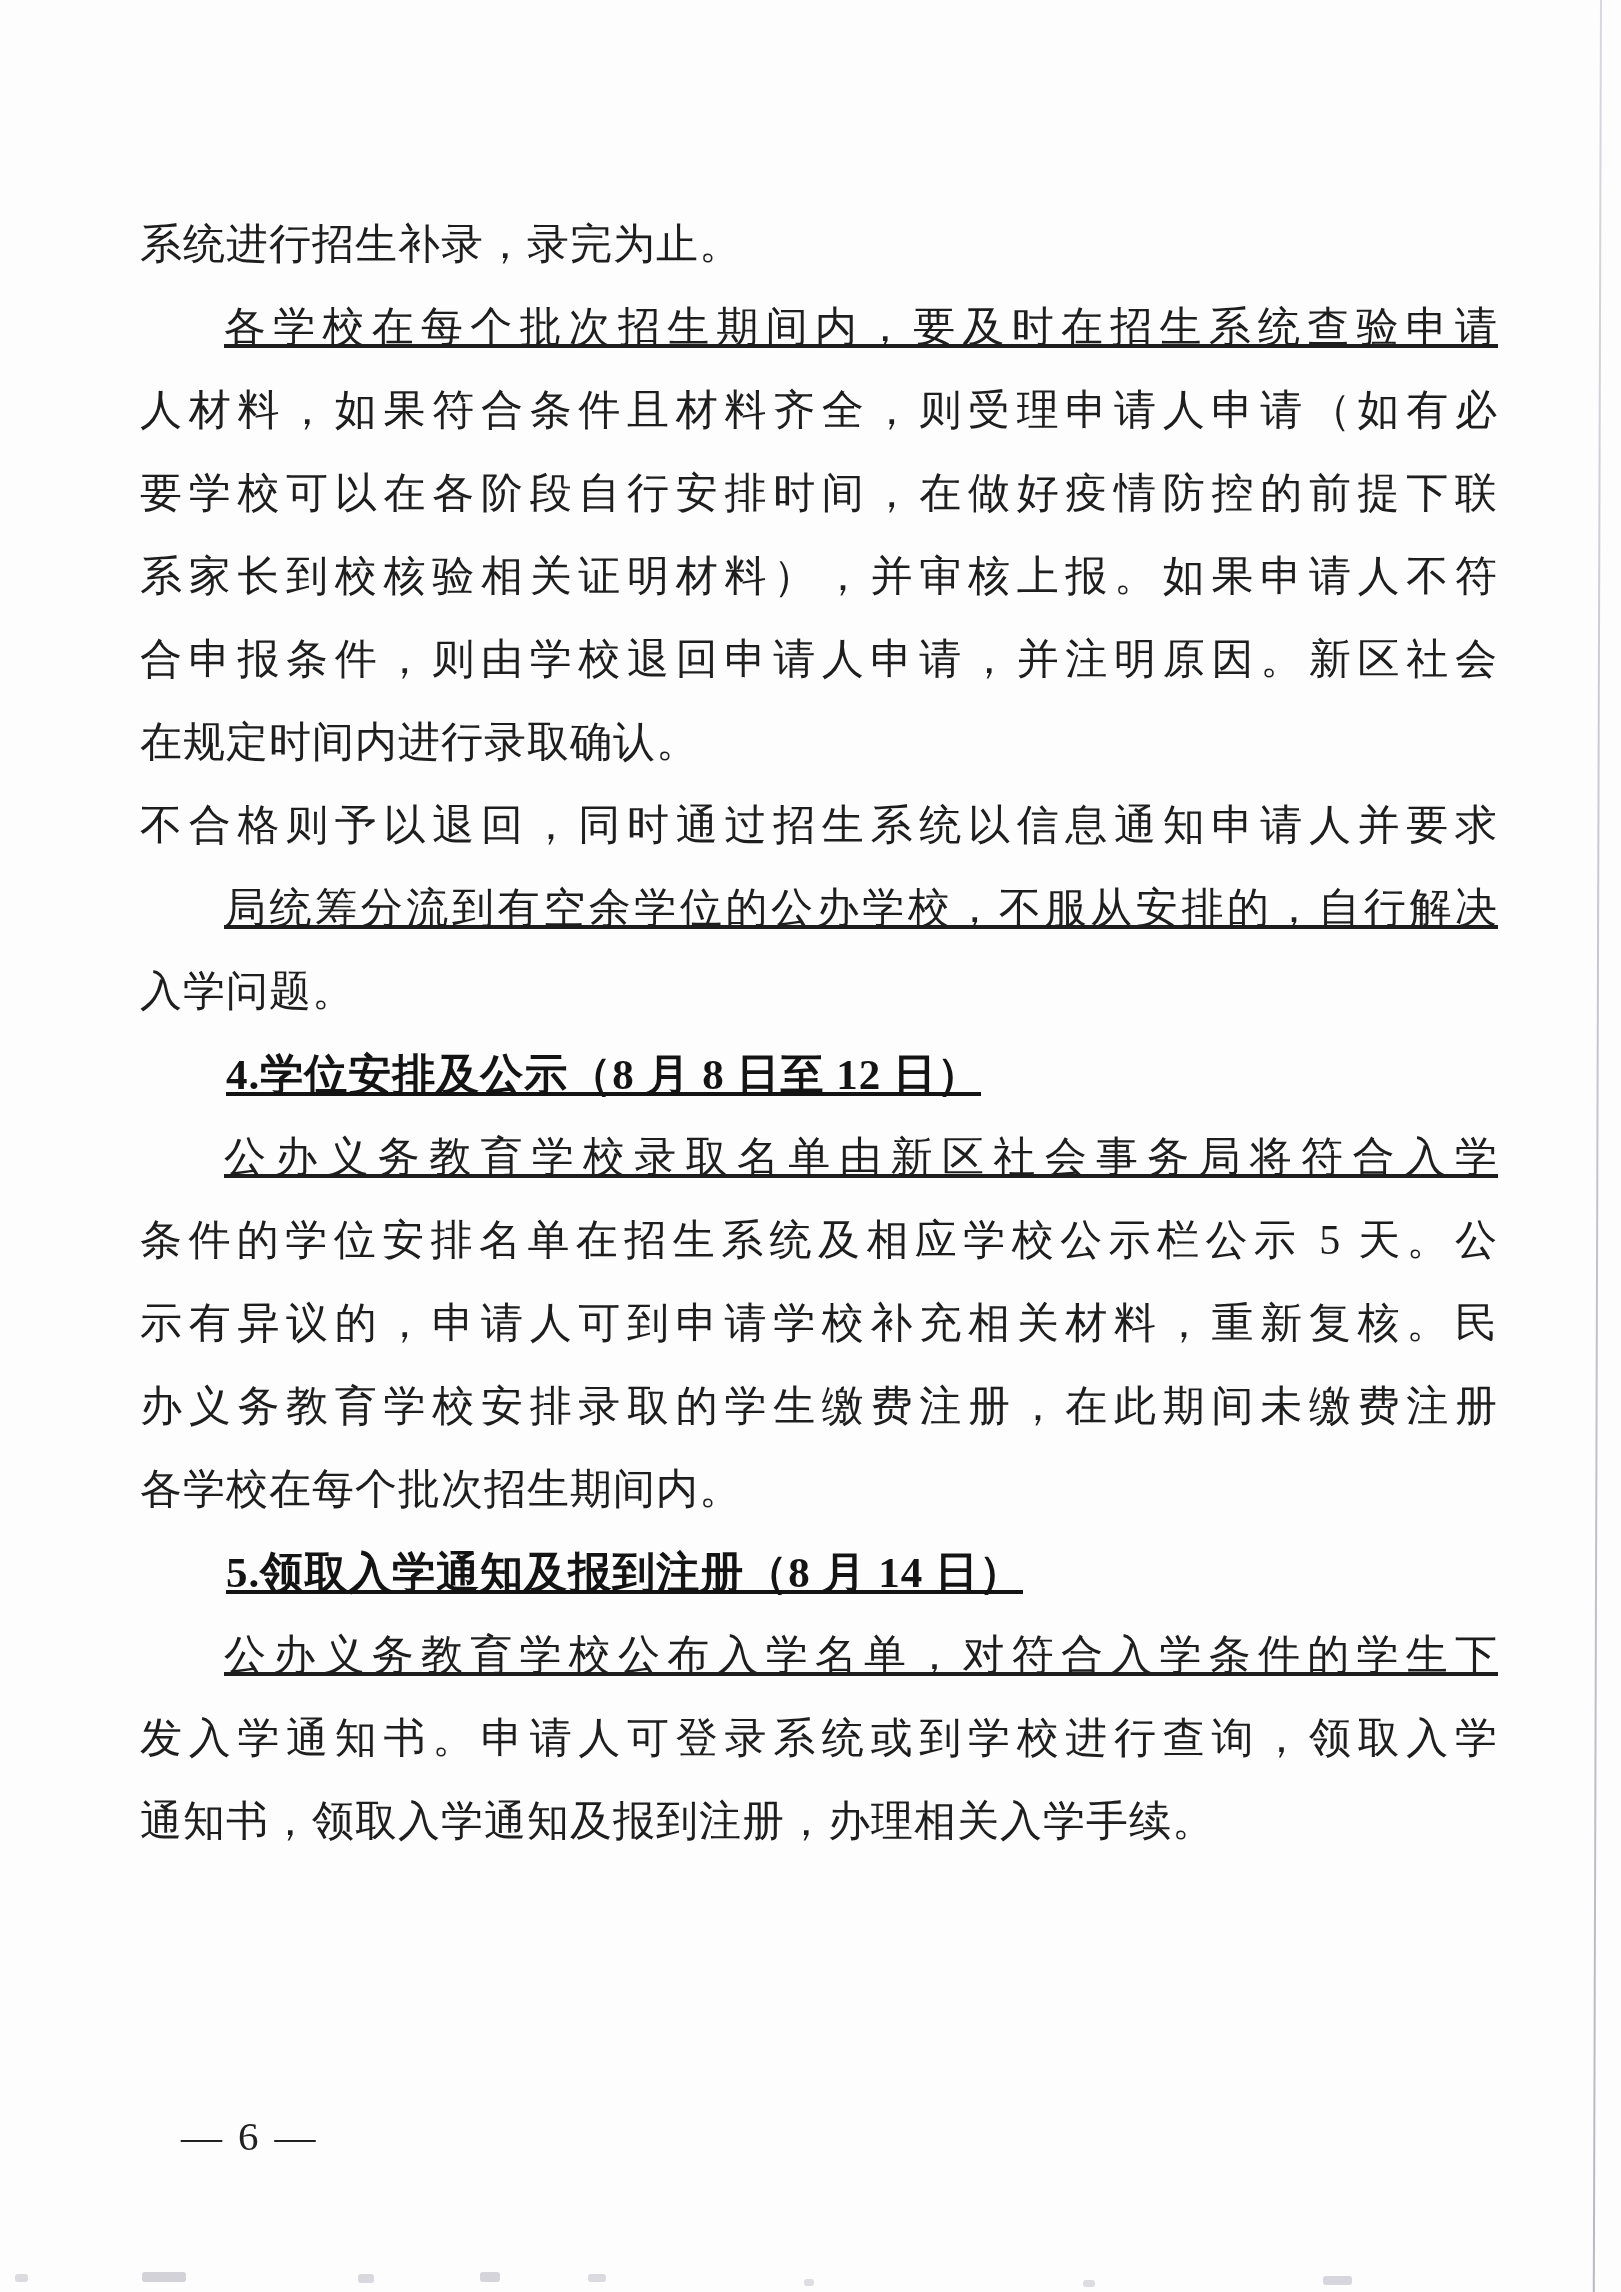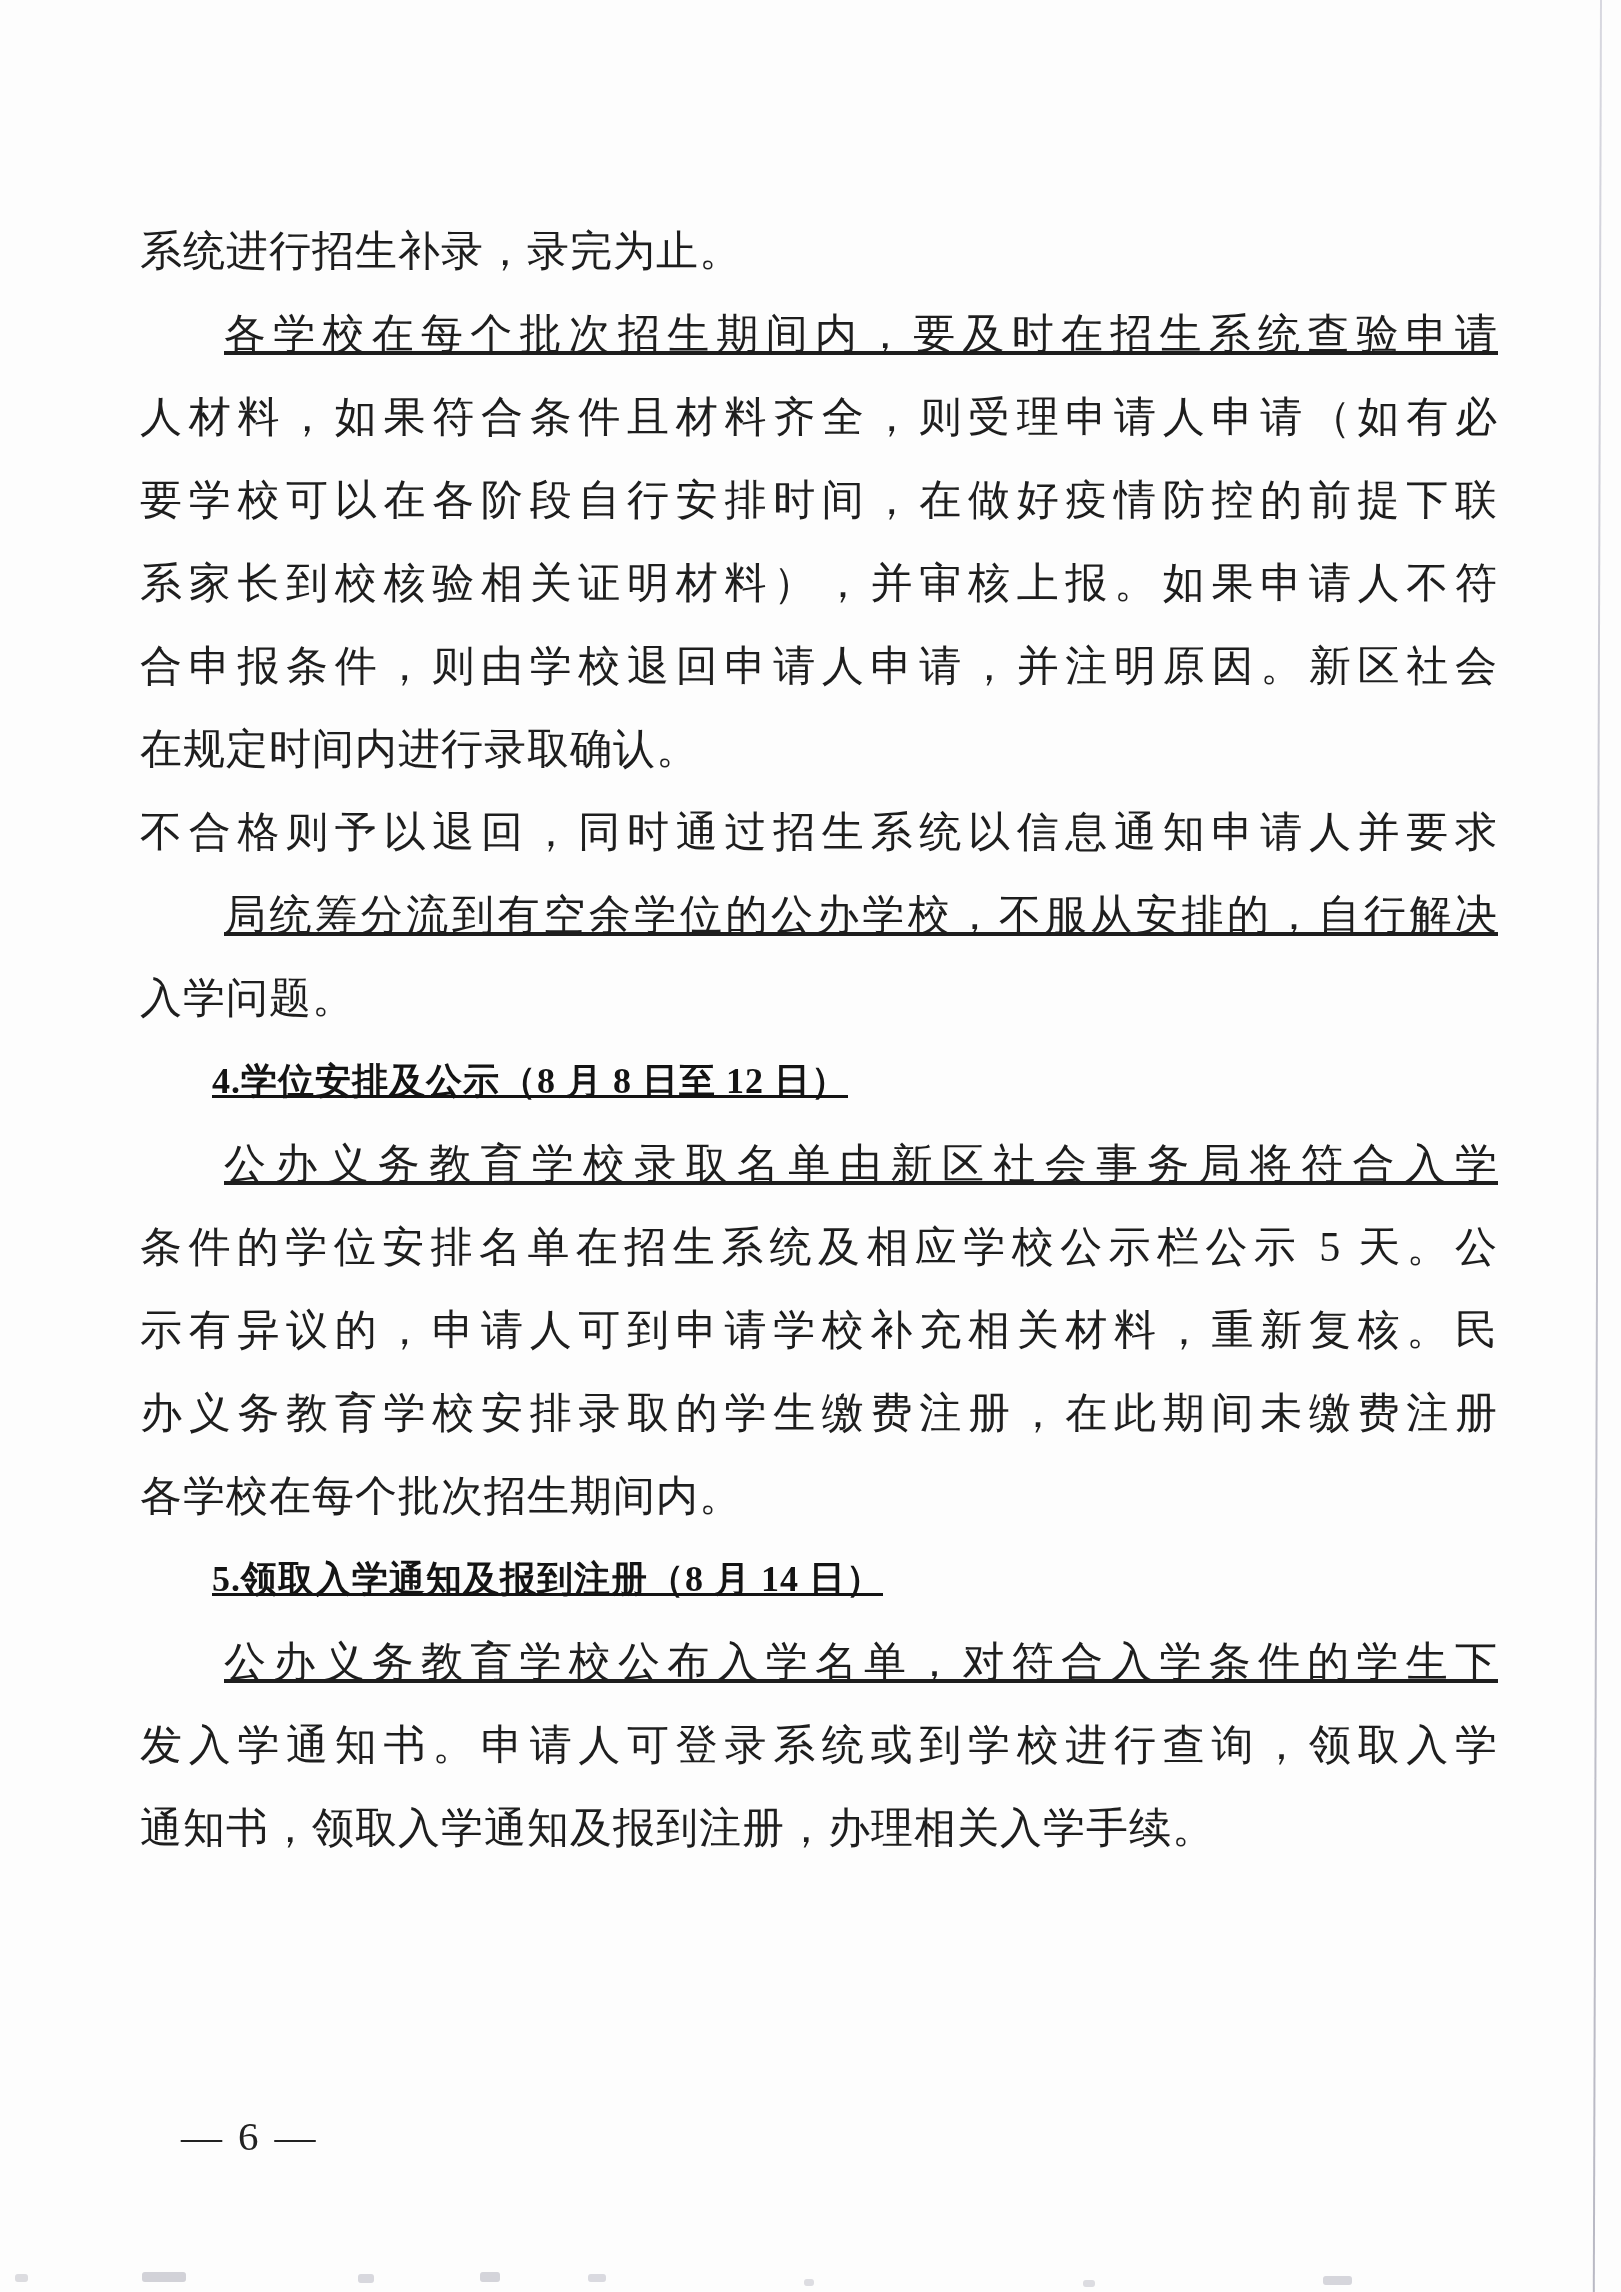--- a/index.html
+++ b/index.html
@@ -12,21 +12,21 @@
     width: 1621px;
     height: 2293px;
     background: #fdfdfd;
     overflow: hidden;
     font-family: "Liberation Serif", "DejaVu Serif", serif;
     color: #1e1e1e;
   }
   .text-block {
     position: absolute;
     left: 140px;
-    top: 210px;
+    top: 203px;
     width: 1358px;
   }
   .para { margin: 0; padding: 0; }
   .line {
     font-size: 42px;
     line-height: 83px;
     height: 83px;
     text-align: justify;
     text-align-last: justify;
     overflow: hidden;
@@ -34,21 +34,21 @@
   }
   .line.last {
     text-align-last: left;
   }
   .para.indent .line:first-child {
     text-indent: 2em;
     text-decoration: underline;
   }
   .para.heading .line {
     font-weight: 700;
-    font-size: 36px;
+    font-size: 43px;
     text-align-last: left;
     color: #141414;
   }
   .footer-pagenum {
     position: absolute;
     left: 181px;
     top: 2113px;
     font-size: 41px;
     line-height: 47px;
     color: #222222;

